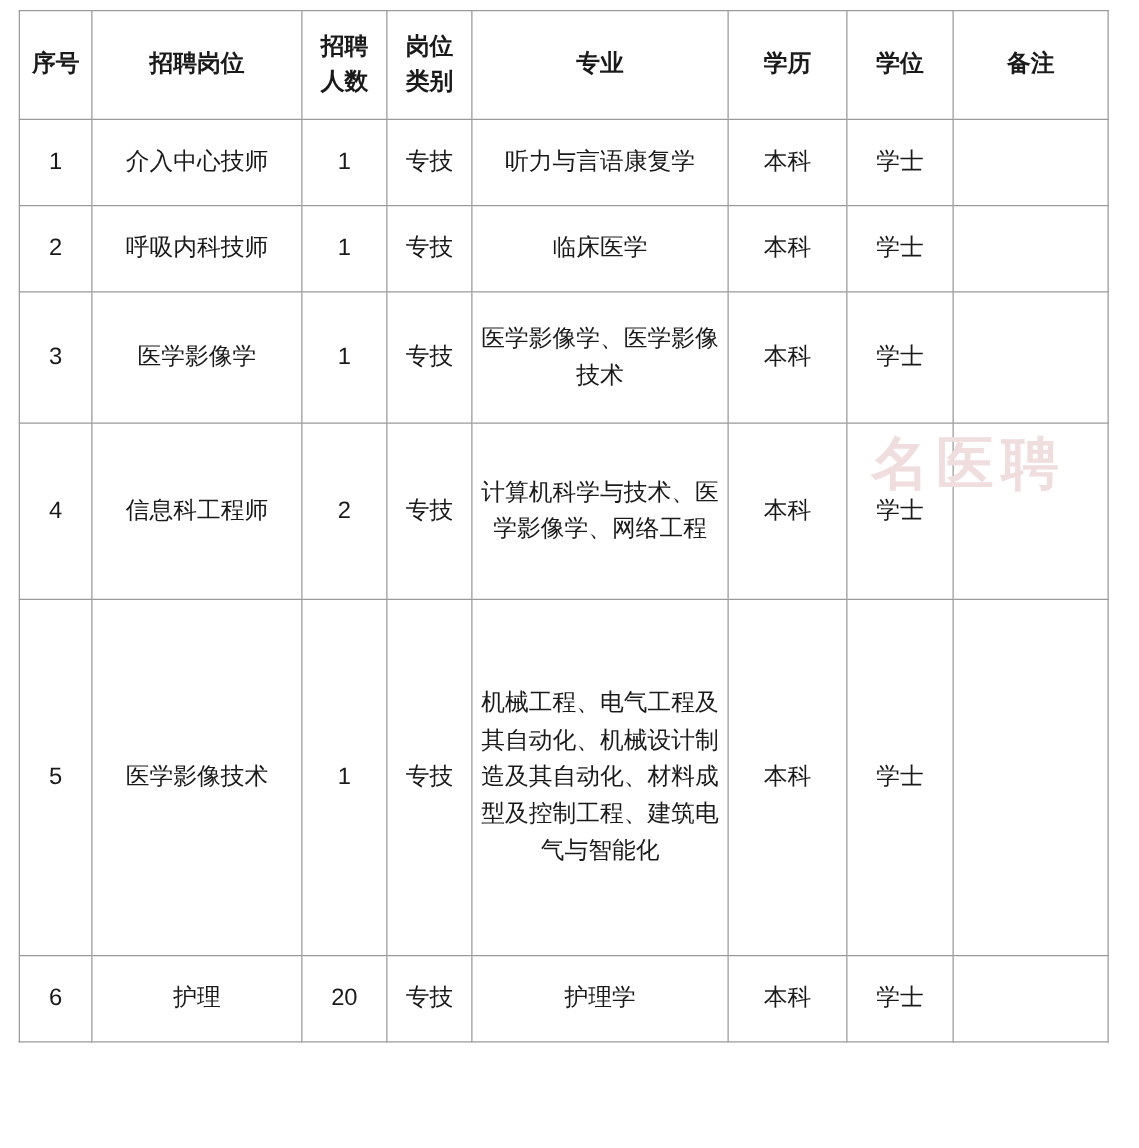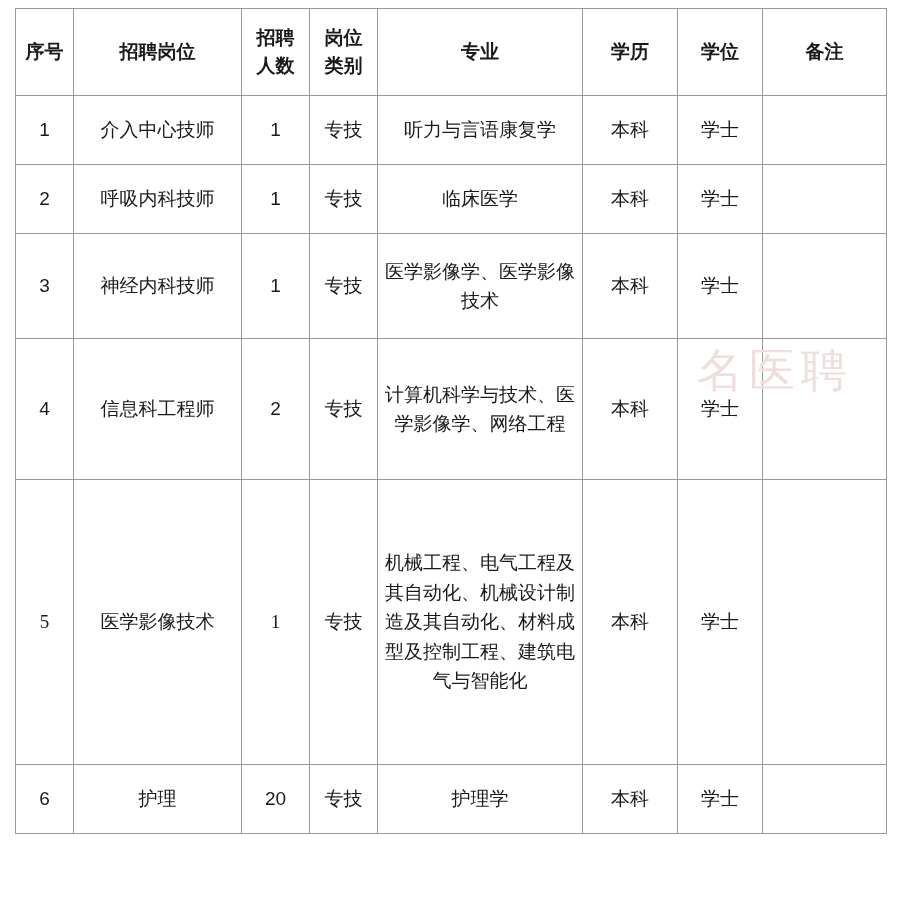--- a/index.html
+++ b/index.html
@@ -43,35 +43,35 @@
   .col-cat   { width: 68px; }
   .col-major { width: 205px; }
   .col-edu   { width: 95px; }
   .col-deg   { width: 85px; }
   .col-note  { width: 124px; }
 
   .r1 td { height: 56px; }
   .r2 td { height: 56px; }
   .r3 td { height: 92px; }
   .r4 td { height: 128px; }
-  .r5 td { height: 272px; font-family: Liberation Serif, serif; }
+  .r5 td { height: 272px; }
   .r6 td { height: 56px; }
   .r7 td { height: 56px; }
 
   .cell-multiline {
     line-height: 1.75;
   }
   .watermark {
     position: absolute;
     right: 58px;
     top: 340px;
     font-size: 46px;
     letter-spacing: 6px;
     color: #f0dede;
-    font-weight: normal;
+    font-weight: bold;
     pointer-events: none;
     user-select: none;
   }
 </style>
 </head>
 <body>
 
 <div class="watermark">名医聘</div>
 
 <table id="recruit-table">
@@ -119,21 +119,21 @@
       <td>呼吸内科技师</td>
       <td>1</td>
       <td>专技</td>
       <td class="cell-multiline">临床医学</td>
       <td>本科</td>
       <td>学士</td>
       <td></td>
     </tr>
     <tr class="r3">
       <td>3</td>
-      <td>神经内科技师</td>
+      <td>医学影像学</td>
       <td>1</td>
       <td>专技</td>
       <td class="cell-multiline">医学影像学、医学影像技术</td>
       <td>本科</td>
       <td>学士</td>
       <td></td>
     </tr>
     <tr class="r4">
       <td>4</td>
       <td>信息科工程师</td>

